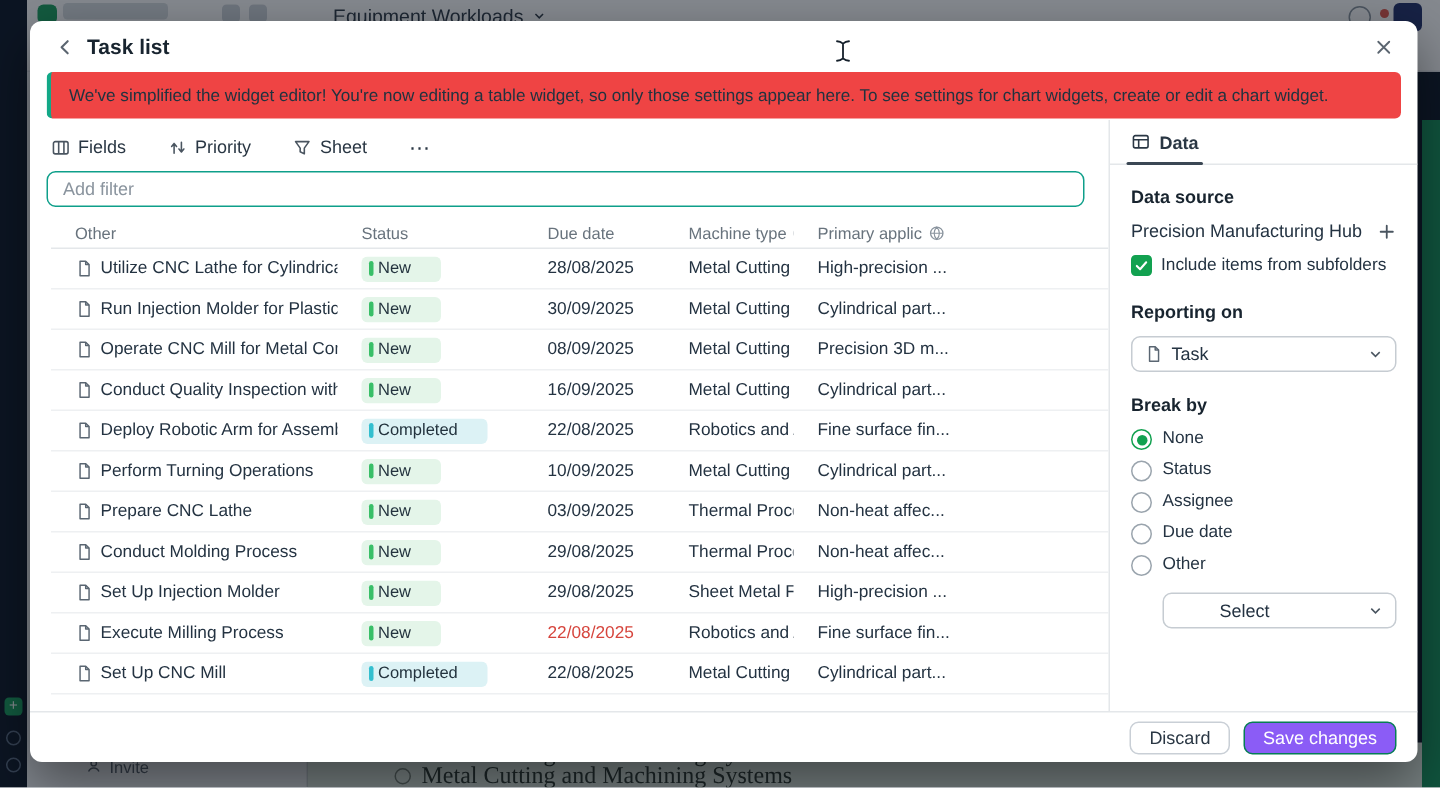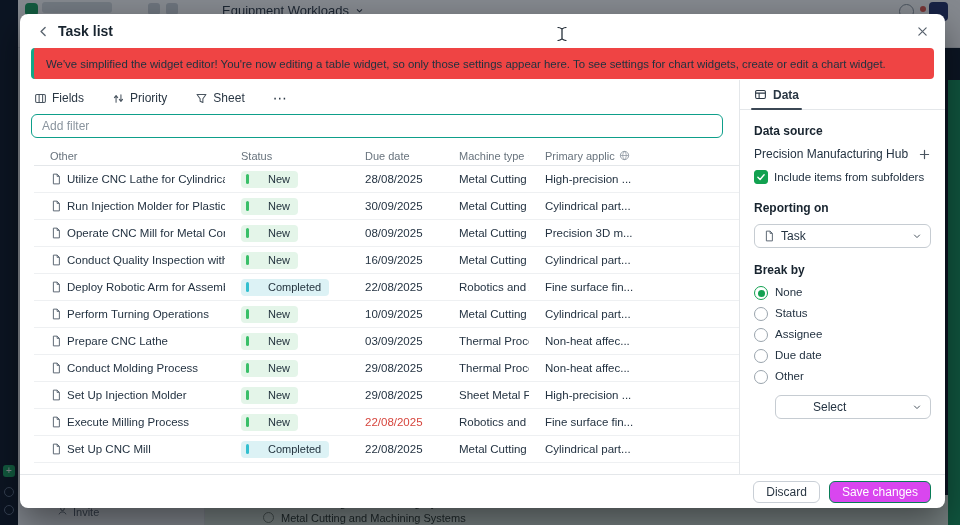--- a/index.html
+++ b/index.html
@@ -14,21 +14,21 @@
   .bg-invite{position:absolute;left:39px;top:505px;display:flex;align-items:center;gap:5px;font-size:11px;color:#5a6470;}
   .bg-topbar{position:absolute;left:18px;top:0;right:0;height:48px;background:#ffffff;border-bottom:1px solid #e5e7eb;}
   .bg-logo{position:absolute;left:7px;top:3px;width:13px;height:13px;border-radius:4px;background:#1aa05e;}
   .bg-logotext{position:absolute;left:24px;top:2px;width:70px;height:11px;border-radius:3px;background:#d9dee3;}
   .bg-mini{position:absolute;top:3px;width:12px;height:12px;border-radius:3px;background:#cfd5db;}
   .bg-title{position:absolute;left:204px;top:3px;font-size:13px;color:#2f3a46;font-weight:500;display:flex;gap:6px;align-items:center;}
   .bg-circleicon{position:absolute;right:46px;top:4px;width:15px;height:15px;border-radius:50%;border:1.5px solid #8a949e;}
   .bg-dot{position:absolute;right:34px;top:6px;width:6px;height:6px;border-radius:50%;background:#e2574c;}
   .bg-avatar{position:absolute;right:12px;top:2px;width:19px;height:19px;border-radius:4px;background:#22306b;}
   .bg-bottom{position:absolute;left:205px;top:495px;right:12px;height:30px;background:#e2ece2;}
-  .bg-brow{display:flex;align-items:center;gap:7px;height:15px;padding-left:58px;font-size:11px;color:#2f3b33;}
+  .bg-brow{display:flex;align-items:center;gap:7px;height:15px;padding-left:58px;font-size:16px;color:#2f3b33;font-family:Liberation Serif, serif;}
   .bg-brow .ring{width:11px;height:11px;border-radius:50%;border:1.5px solid #7b867b;flex:none;}
   .bg-rightstrip{position:absolute;right:0;top:80px;width:12px;bottom:0;background:#15955c;}
   .overlay{position:absolute;inset:0;background:rgba(12,19,32,.5);}
 
   
   .modal{position:absolute;left:20px;top:14px;width:925px;height:494px;background:#fff;border-radius:8px;box-shadow:0 14px 36px rgba(0,0,0,.45);overflow:hidden;}
   .m-header{position:absolute;left:0;top:0;right:0;height:34px;display:flex;align-items:center;padding:0 12px;}
   .back-btn{width:22px;height:22px;border:none;background:none;display:flex;align-items:center;justify-content:center;cursor:pointer;}
   .m-title{font-size:14px;font-weight:700;color:#18242f;margin-left:4px;}
   .close-btn{margin-left:auto;width:22px;height:22px;border:none;background:none;display:flex;align-items:center;justify-content:center;cursor:pointer;}
@@ -42,21 +42,21 @@
   .filter-input::placeholder{color:#8a949e;}
 
   .table{margin:8px 0 0 14px;width:705px;}
   .thead,.trow{display:grid;grid-template-columns:191px 124px 94px 86px 1fr;align-items:center;}
   .thead{height:20px;border-bottom:1px solid #e4e7ea;font-size:11px;color:#68737d;}
   .th{padding-left:16px;display:flex;align-items:center;gap:4px;white-space:nowrap;overflow:hidden;}
   .trow{height:27px;border-bottom:1px solid #eef0f2;font-size:11.5px;color:#243342;cursor:pointer;}
   .td{padding-left:16px;display:flex;align-items:center;gap:5px;white-space:nowrap;overflow:hidden;}
   .cell-icon{display:inline-flex;color:#5a6672;flex:none;}
   .col-icon{display:inline-flex;color:#8a949e;flex:none;}
-  .badge{display:inline-flex;align-items:center;gap:19px;height:17px;padding:0 8px 0 5px;border-radius:4px;font-size:11px;color:#23333e;}
+  .badge{display:inline-flex;align-items:center;gap:3px;height:17px;padding:0 20px 0 5px;border-radius:4px;font-size:11px;color:#23333e;}
   .badge .bar{width:3px;height:10px;border-radius:2px;}
   .badge.new{background:#e4f5e9;}        .badge.new .bar{background:#39bf68;}
   .badge.completed{background:#dcf2f5;}  .badge.completed .bar{background:#33bfcf;}
   .overdue{color:#d6453d;}
 
   .m-panel{position:absolute;left:719px;top:66px;right:0;bottom:34px;border-left:1px solid #e4e7ea;}
   .panel-tabs{height:30px;border-bottom:1px solid #e4e7ea;display:flex;align-items:center;padding:0 14px;}
   .tab{position:relative;height:100%;display:flex;align-items:center;gap:6px;font-size:12px;font-weight:700;color:#2a3744;cursor:pointer;}
   .tab::after{content:"";position:absolute;left:-3px;right:-3px;bottom:-1px;height:2px;background:#3b4754;border-radius:1px;}
   .panel-body{padding:14px 14px 0;}
@@ -71,21 +71,21 @@
   .reporting-select{margin-bottom:15px;}
   .radio-row{display:flex;align-items:flex-start;gap:7px;height:21px;font-size:11.5px;color:#243342;cursor:pointer;}
   .radio{width:14px;height:14px;border-radius:50%;border:1.5px solid #9aa4ad;position:relative;flex:none;}
   .radio.checked{border-color:#12a150;}
   .radio.checked::after{content:"";position:absolute;inset:2.5px;background:#12a150;border-radius:50%;}
   .other-select{margin:4px 0 0 21px;width:calc(100% - 21px);padding-left:37px;}
 
   .m-footer{position:absolute;left:0;right:0;bottom:0;height:34px;border-top:1px solid #e4e7ea;display:flex;align-items:center;justify-content:flex-end;gap:9px;padding:0 14px;}
   .btn{height:22px;padding:0 12px;border-radius:6px;font-size:12px;cursor:pointer;font-family:"Liberation Sans",sans-serif;}
   .btn-secondary{background:#fff;border:1px solid #c9cfd6;color:#2a3744;}
-  .btn-primary{background:#d946ef;border:1px solid #077d55;color:#fff;}
+  .btn-primary{background:#8b5cf6;border:1px solid #077d55;color:#fff;}
 
   .cursor{position:absolute;left:556px;top:26px;z-index:40;pointer-events:none;}
 </style>
 </head>
 <body>
 
 <div class="screen">
 
   <div class="bg-leftstrip">
     <div class="strip-plus">+</div>

